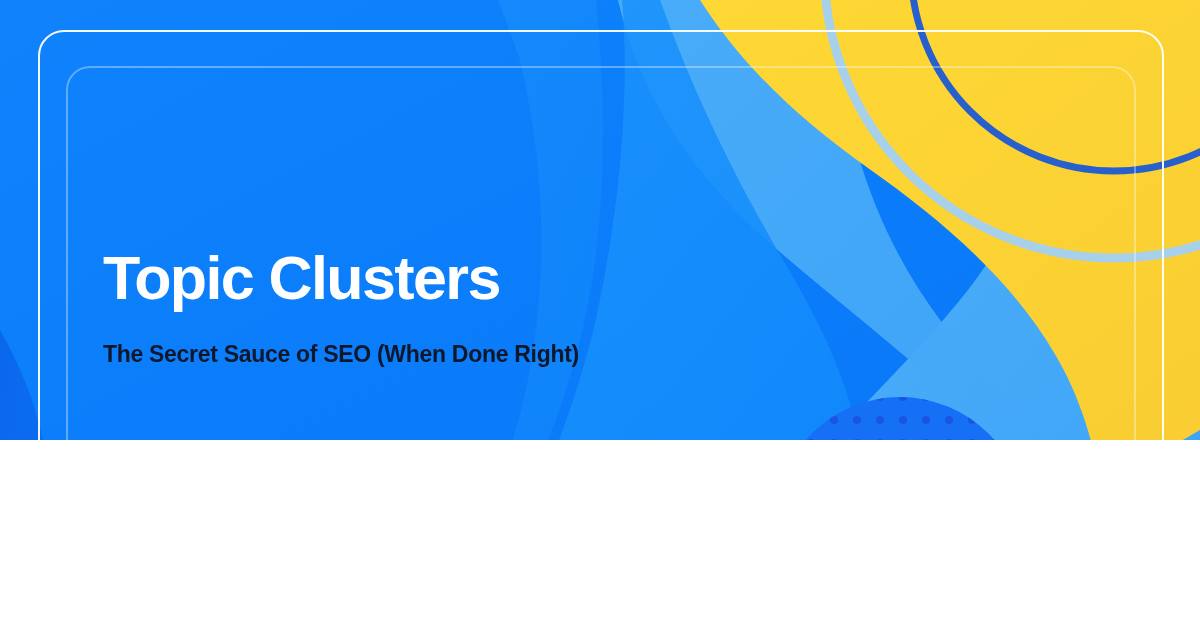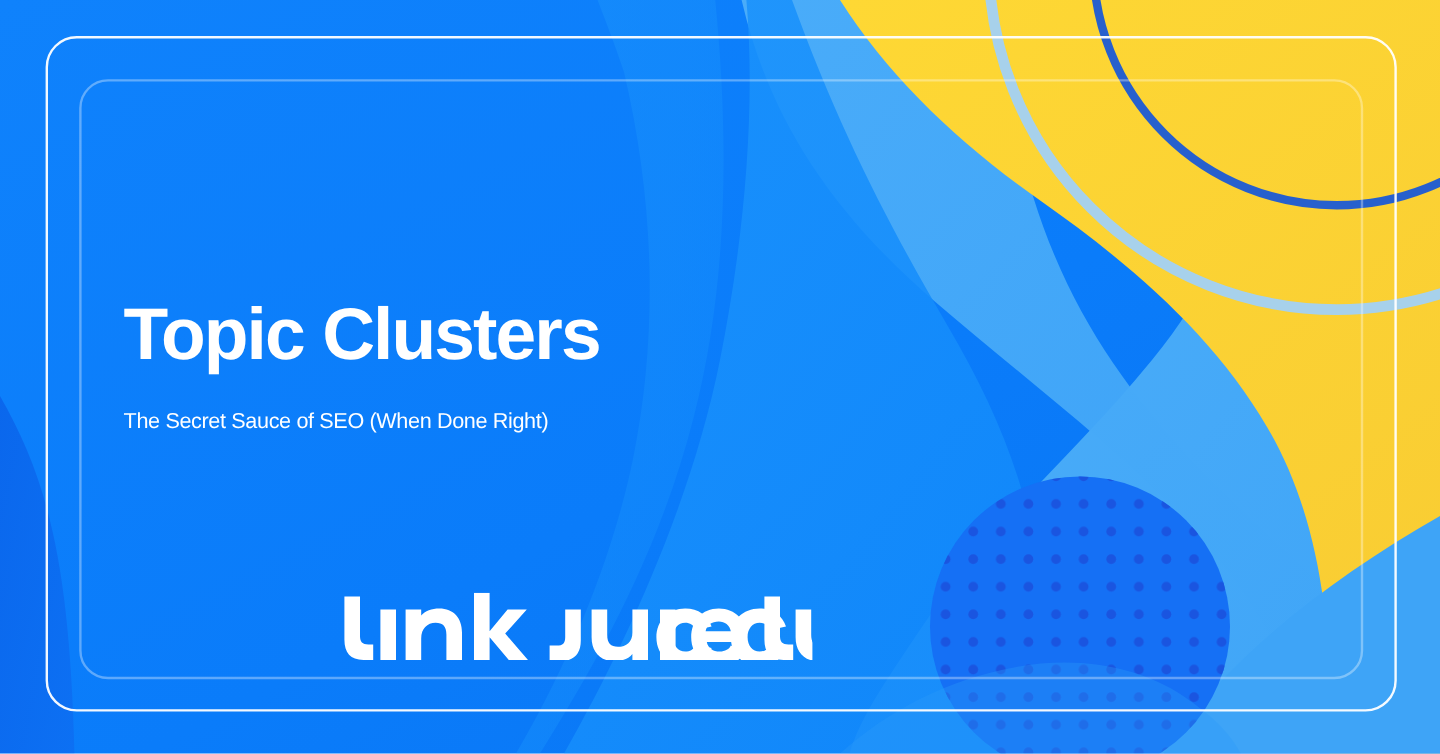--- a/index.html
+++ b/index.html
@@ -7,21 +7,21 @@
     padding: 0;
     background: #ffffff;
   }
   body {
     font-family: "Liberation Sans", sans-serif;
   }
 
   #banner {
     position: relative;
     width: 1200px;
-    height: 628px;
+    height: 440px;
     overflow: hidden;
     background: #0a7cfa;
   }
 
   #bg-svg {
     position: absolute;
     inset: 0;
     width: 1200px;
     height: 628px;
     display: block;
@@ -66,25 +66,25 @@
     line-height: 1.0;
     letter-spacing: -1.6px;
     color: #ffffff;
     white-space: nowrap;
   }
 
   #subtitle {
     margin: 0;
     padding-top: 33px;
     font-family: "Liberation Sans", sans-serif;
-    font-weight: normal;
-    font-size: 18px;
+    font-weight: bold;
+    font-size: 23px;
     line-height: 1.1;
     letter-spacing: -0.3px;
-    color: #ffffff;
+    color: #0f172a;
     white-space: nowrap;
   }
 
   
   #logo {
     position: absolute;
     left: 285px;
     top: 494px;
     height: 56px;
     display: flex;

